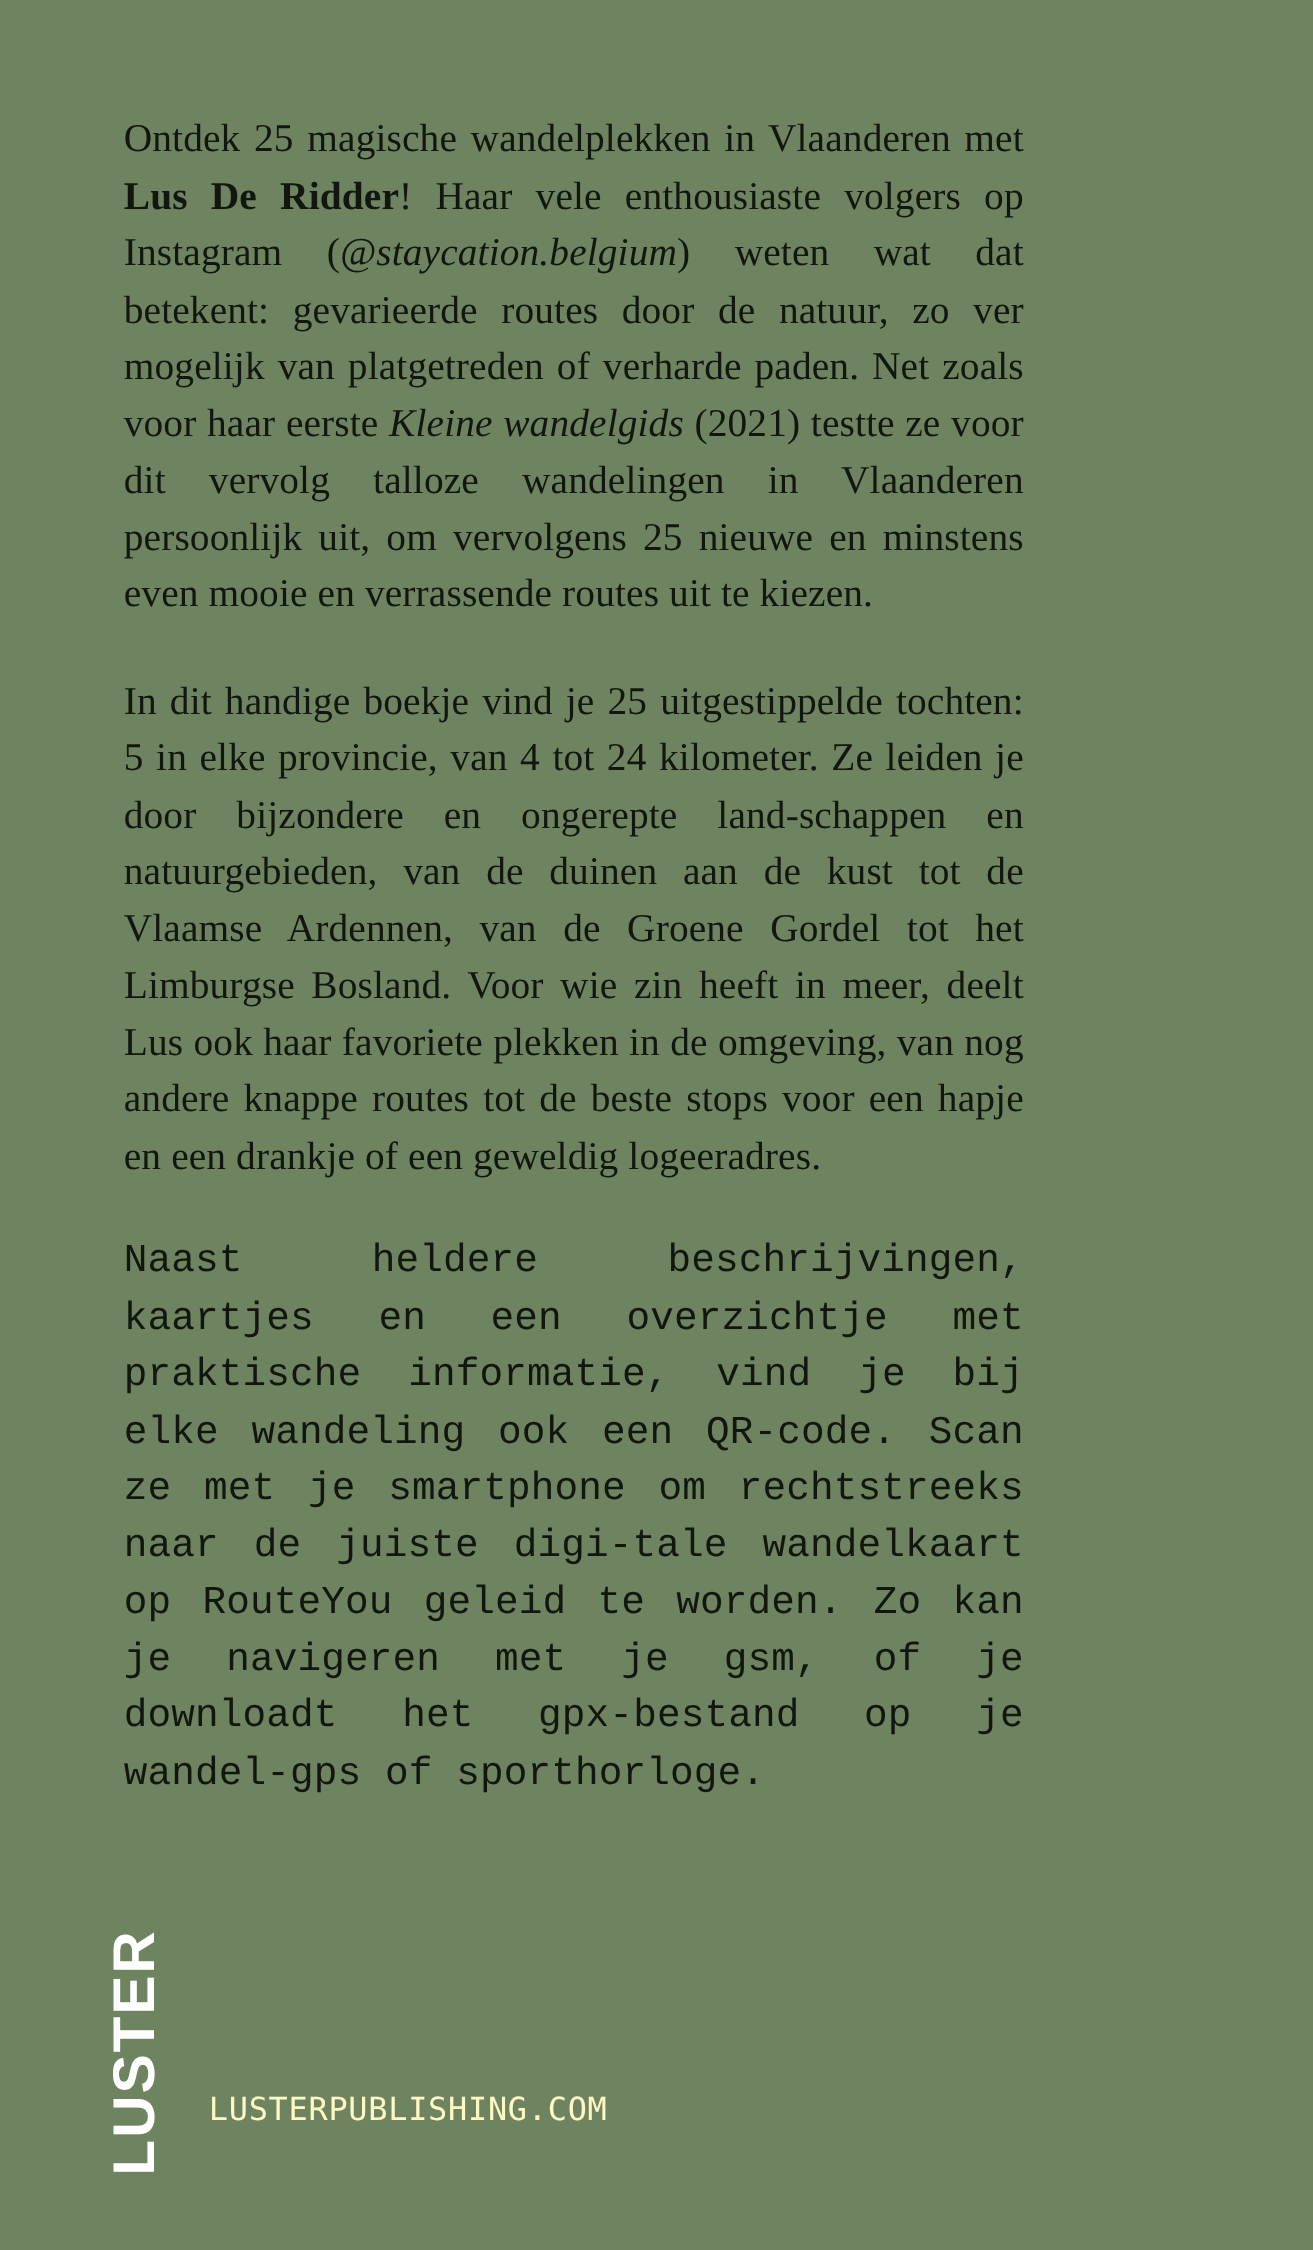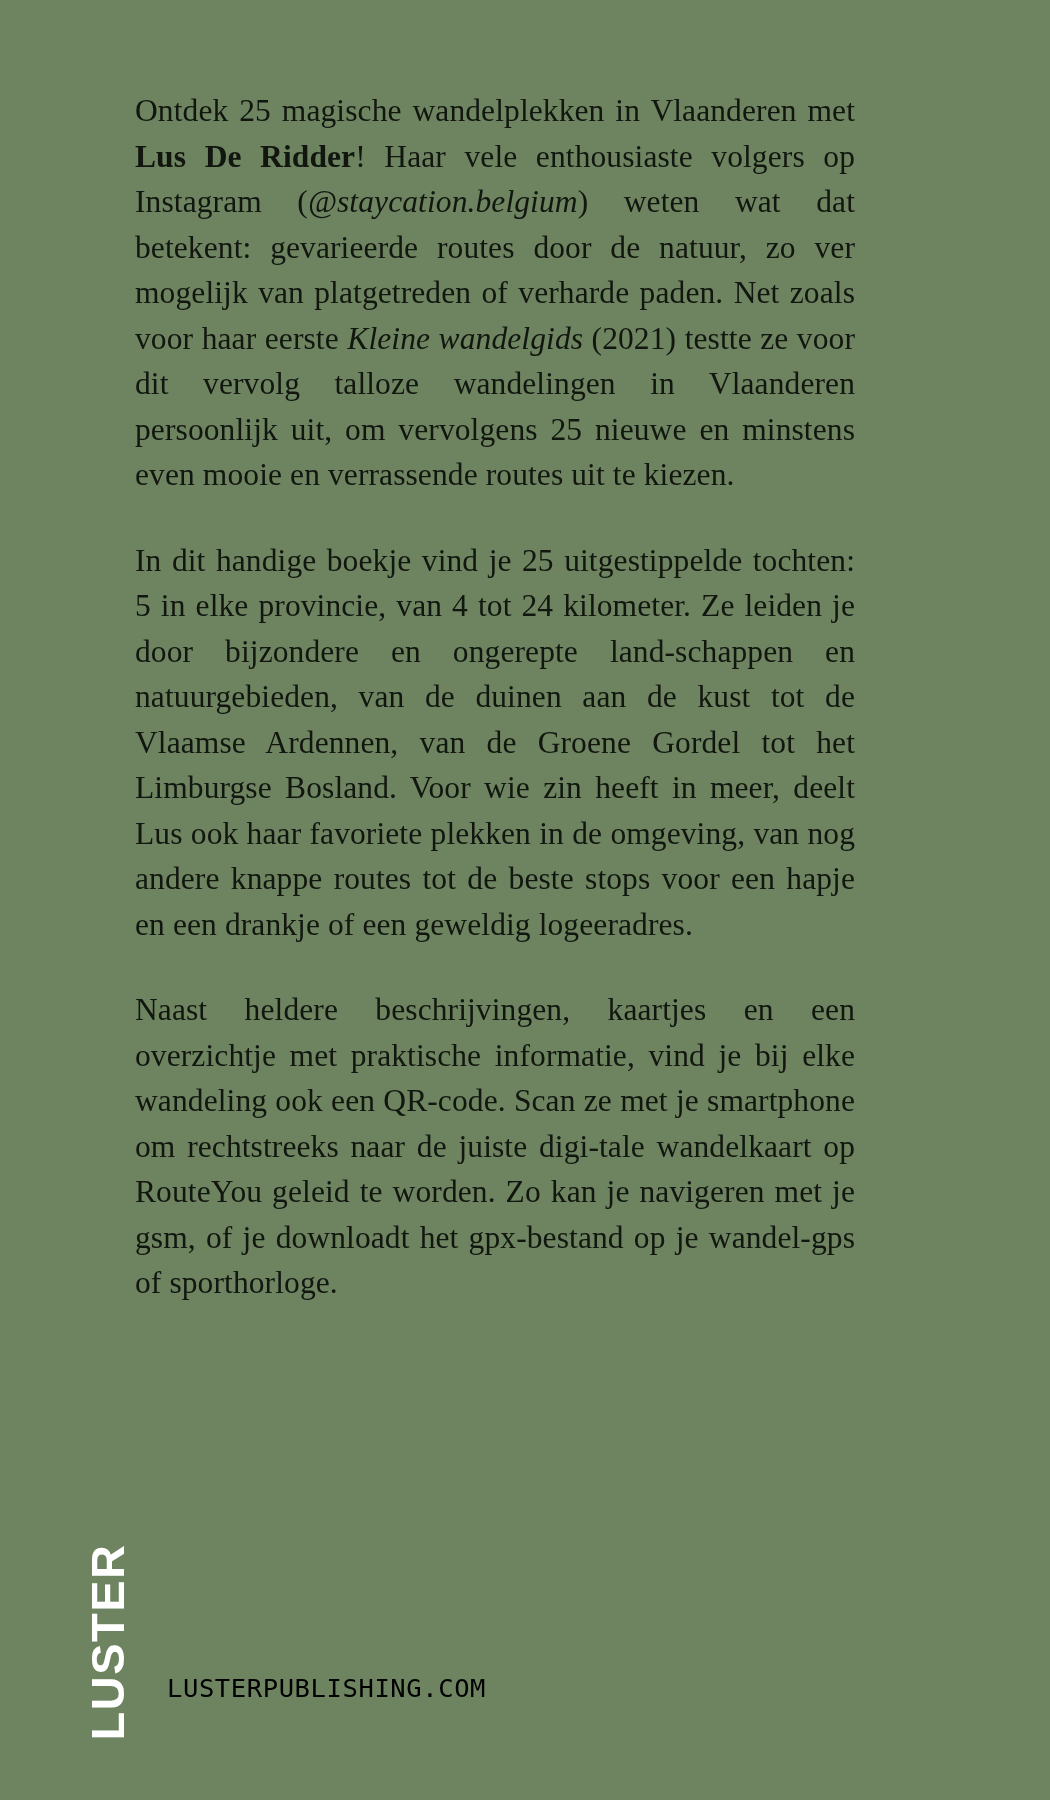--- a/index.html
+++ b/index.html
@@ -21,33 +21,32 @@
     inset: 0;
     background: #6e8460;
   }
 
   
   .blurb {
     position: absolute;
     left: 99px;
     top: 88px;
     width: 720px;
-    margin-left: 36px;
   }
   .para {
     font-size: 31.5px;
     line-height: 45.5px;
     text-align: justify;
     text-justify: inter-word;
     margin: 0 0 40px 0;
     color: #11160f;
     letter-spacing: 0.1px;
     hyphens: manual;
   }
-  .para:last-child { margin-bottom: 0; }
+  .para:last-child { margin-bottom: 0; font-family: Liberation Mono, monospace; }
   .para b { font-weight: 700; }
   .para i { font-style: italic; }
 
   
   .footer {
     position: absolute;
     left: 0;
     right: 0;
     bottom: 0;
     height: 560px;
@@ -73,21 +72,21 @@
     font-weight: 700;
     font-size: 47px;
     letter-spacing: 1.5px;
     line-height: 1;
   }
 
   .imprint {
     position: absolute;
     left: 167px;
     bottom: 92px;
-    color: #000000;
+    color: #fef9c3;
     font-family: "DejaVu Sans Mono", "Liberation Mono", monospace;
     font-size: 25.5px;
     line-height: 39px;
     letter-spacing: 0.6px;
     white-space: nowrap;
   }
 </style>
 </head>
 <body>
 

